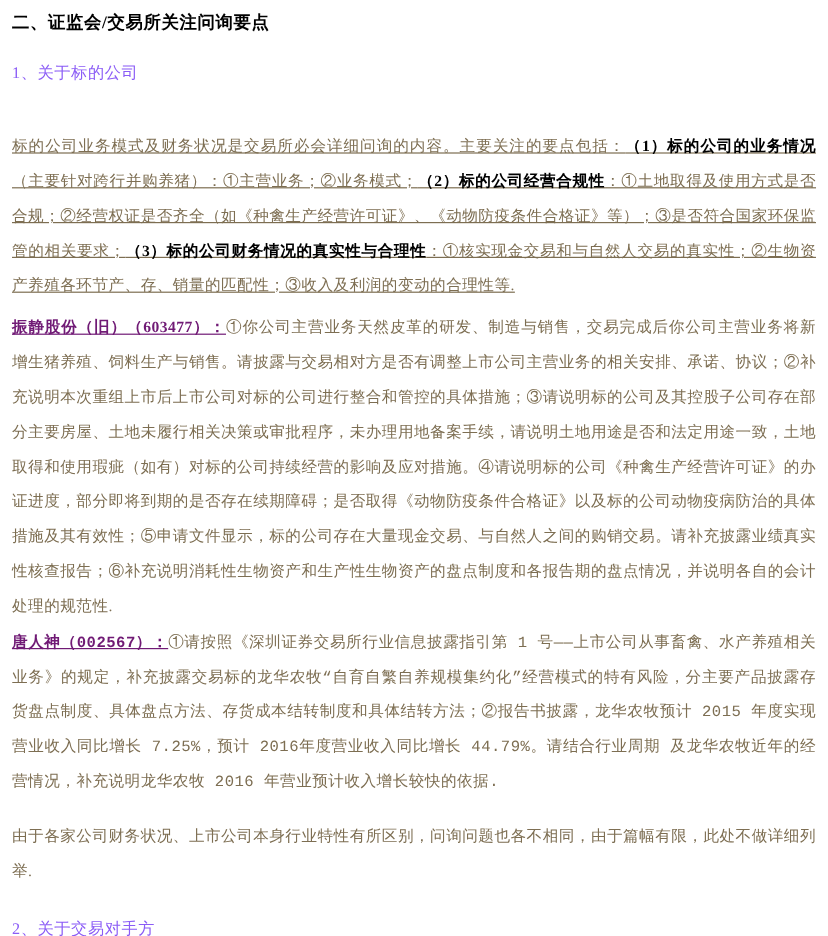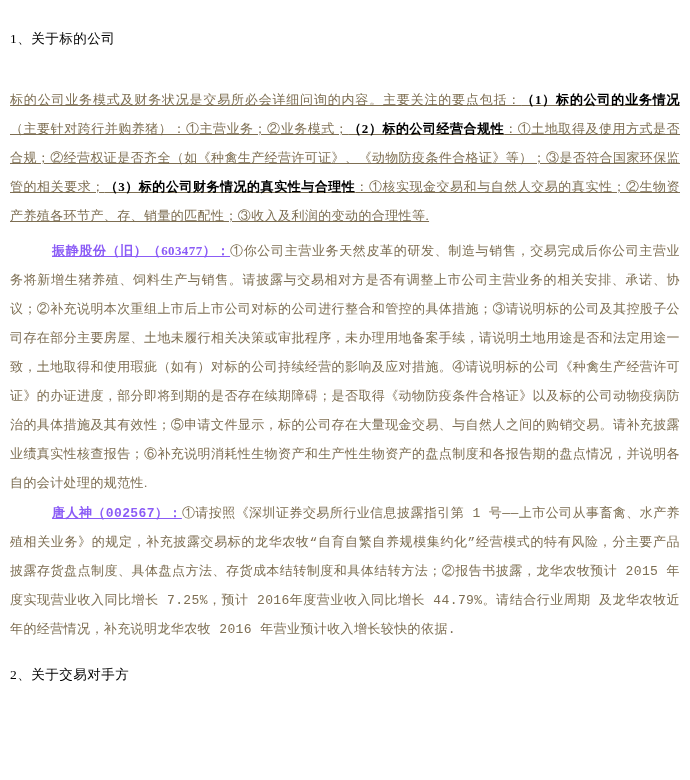--- a/index.html
+++ b/index.html
@@ -23,21 +23,21 @@
     font-size: 14.5px;
     line-height: 22px;
     font-weight: bold;
     color: #1a1a1a;
     letter-spacing: 0.5px;
   }
   .block-heading {
     font-size: 13.5px;
     line-height: 20px;
     font-weight: bold;
-    color: #000000;
+    color: #8b5cf6;
     letter-spacing: 0.5px;
     margin-top: 21px;
   }
   .block-paragraph {
     font-size: 13px;
     line-height: 29px;
     color: #7d6e52;
     text-align: justify;
     letter-spacing: 0.4px;
   }
@@ -51,27 +51,28 @@
   [data-name="paragraph-closing-note"]    { margin-bottom: 24px; }
   [data-name="section-heading-2"]         { margin-bottom: 28px; }
 
   .run-normal { font-weight: normal; }
   .run-bold {
     font-weight: bold;
     color: #000000;
   }
   .run-bold-underline {
     font-weight: bold;
-    color: #8b5cf6;
+    color: #701a75;
     text-decoration: underline;
-    margin-left: 42px;
   }
 </style>
 </head>
 <body>
 
 <div class="doc" data-name="document">
+    <h2 class="block-title" data-name="document-title"><span class="run-bold" data-name="text-run">二、证监会/交易所关注问询要点</span></h2>
     <h3 class="block-heading" data-name="section-heading-1"><span class="run-normal" data-name="text-run">1、关于标的公司</span></h3>
     <p class="block-paragraph" data-name="paragraph-overview"><span class="run-normal" data-name="text-run">标的公司业务模式及财务状况是交易所必会详细问询的内容。主要关注的要点包括：</span><span class="run-bold" data-name="text-run">（1）标的公司的业务情况</span><span class="run-normal" data-name="text-run">（主要针对跨行并购养猪）：①主营业务；②业务模式；</span><span class="run-bold" data-name="text-run">（2）标的公司经营合规性</span><span class="run-normal" data-name="text-run">：①土地取得及使用方式是否合规；②经营权证是否齐全（如《种禽生产经营许可证》、《动物防疫条件合格证》等）；③是否符合国家环保监管的相关要求；</span><span class="run-bold" data-name="text-run">（3）标的公司财务情况的真实性与合理性</span><span class="run-normal" data-name="text-run">：①核实现金交易和与自然人交易的真实性；②生物资产养殖各环节产、存、销量的匹配性；③收入及利润的变动的合理性等.</span></p>
     <p class="block-paragraph" data-name="paragraph-case-zhenjing"><span class="run-bold-underline" data-name="text-run">振静股份（旧）（603477）：</span><span class="run-normal" data-name="text-run">①你公司主营业务天然皮革的研发、制造与销售，交易完成后你公司主营业务将新增生猪养殖、饲料生产与销售。请披露与交易相对方是否有调整上市公司主营业务的相关安排、承诺、协议；②补充说明本次重组上市后上市公司对标的公司进行整合和管控的具体措施；③请说明标的公司及其控股子公司存在部分主要房屋、土地未履行相关决策或审批程序，未办理用地备案手续，请说明土地用途是否和法定用途一致，土地取得和使用瑕疵（如有）对标的公司持续经营的影响及应对措施。④请说明标的公司《种禽生产经营许可证》的办证进度，部分即将到期的是否存在续期障碍；是否取得《动物防疫条件合格证》以及标的公司动物疫病防治的具体措施及其有效性；⑤申请文件显示，标的公司存在大量现金交易、与自然人之间的购销交易。请补充披露业绩真实性核查报告；⑥补充说明消耗性生物资产和生产性生物资产的盘点制度和各报告期的盘点情况，并说明各自的会计处理的规范性.</span></p>
     <p class="block-paragraph" data-name="paragraph-case-tangrenshen"><span class="run-bold-underline" data-name="text-run">唐人神（002567）：</span><span class="run-normal" data-name="text-run">①请按照《深圳证券交易所行业信息披露指引第 1 号——上市公司从事畜禽、水产养殖相关业务》的规定，补充披露交易标的龙华农牧“自育自繁自养规模集约化”经营模式的特有风险，分主要产品披露存货盘点制度、具体盘点方法、存货成本结转制度和具体结转方法；②报告书披露，龙华农牧预计 2015 年度实现营业收入同比增长 7.25%，预计 2016年度营业收入同比增长 44.79%。请结合行业周期 及龙华农牧近年的经营情况，补充说明龙华农牧 2016 年营业预计收入增长较快的依据.</span></p>
+    <p class="block-paragraph" data-name="paragraph-closing-note"><span class="run-normal" data-name="text-run">由于各家公司财务状况、上市公司本身行业特性有所区别，问询问题也各不相同，由于篇幅有限，此处不做详细列举.</span></p>
     <h3 class="block-heading" data-name="section-heading-2"><span class="run-normal" data-name="text-run">2、关于交易对手方</span></h3>
   </div>
 
 </body></html>

